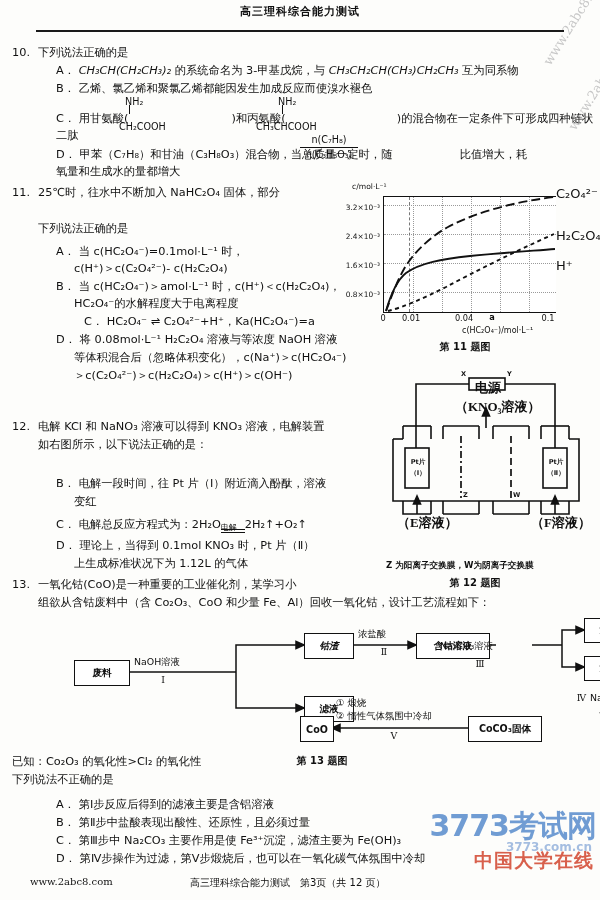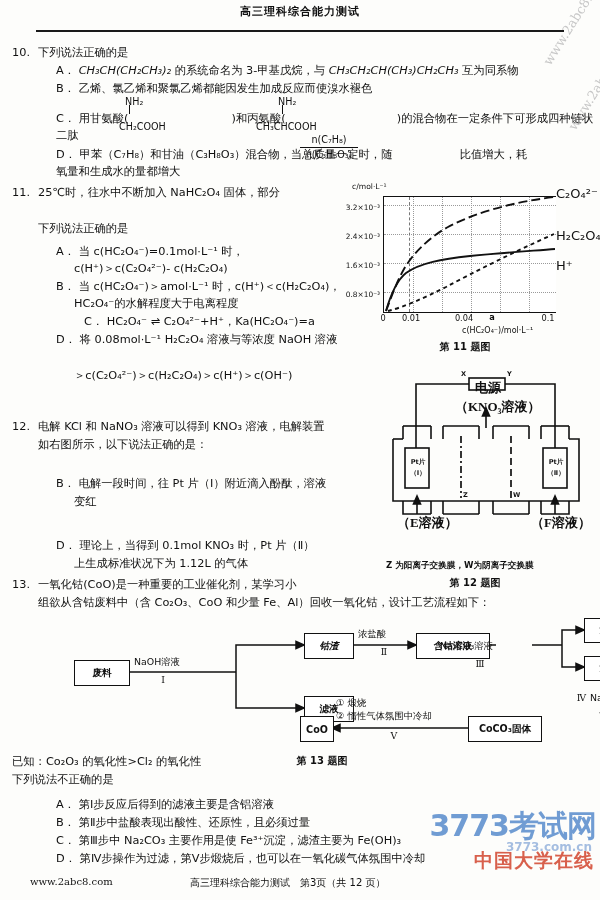--- a/index.html
+++ b/index.html
@@ -160,20 +160,21 @@
 
   <div class="opt" style="left:56px;top:313px;margin-left:28px;">
     <span>C．</span>
     <span>HC₂O₄⁻ ⇌ C₂O₄²⁻+H⁺，Ka(HC₂O₄⁻)=a</span>
   </div>
 
   <div class="opt" style="left:56px;top:331px;">
     <span>D．</span>
     <span>将 0.08mol·L⁻¹ H₂C₂O₄ 溶液与等浓度 NaOH 溶液</span>
   </div>
+  <div class="opt" style="left:74px;top:349px;">等体积混合后（忽略体积变化），c(Na⁺)＞c(HC₂O₄⁻)</div>
   <div class="opt" style="left:74px;top:367px;">＞c(C₂O₄²⁻)＞c(H₂C₂O₄)＞c(H⁺)＞c(OH⁻)</div>
 
   <div class="yhead" style="left:352px;top:182px;">c/mol·L⁻¹</div>
 
   <div class="ylab" style="left:338px;top:203px;width:42px;">3.2×10⁻³</div>
   <div class="ylab" style="left:338px;top:232px;width:42px;">2.4×10⁻³</div>
   <div class="ylab" style="left:338px;top:261px;width:42px;">1.6×10⁻³</div>
   <div class="ylab" style="left:338px;top:290px;width:42px;">0.8×10⁻³</div>
 
   <div class="chart">
@@ -215,20 +216,28 @@
   <div class="qnum" style="left:6px;top:418px;">12.</div>
   <div class="q" style="left:38px;top:418px;">电解 KCl 和 NaNO₃ 溶液可以得到 KNO₃ 溶液，电解装置</div>
   <div class="q" style="left:38px;top:436px;">如右图所示，以下说法正确的是：</div>
 
   <div class="opt" style="left:56px;top:475px;">
     <span>B．</span>
     <span>电解一段时间，往 Pt 片（Ⅰ）附近滴入酚酞，溶液</span>
   </div>
   <div class="opt" style="left:74px;top:493px;">变红</div>
 
+  <div class="opt" style="left:56px;top:516px;">
+    <span>C．</span>
+    <span>电解总反应方程式为：2H₂O</span><span style="display:inline-block;position:relative;width:24px;">
+      <span style="position:absolute;left:0;top:-9px;font-size:8px;white-space:nowrap;">电解</span>
+      <span style="position:absolute;left:0;top:1px;width:24px;height:0;border-top:1.1px solid #111;"></span>
+      <span style="position:absolute;left:0;top:4px;width:24px;height:0;border-top:1.1px solid #111;"></span>
+    </span><span>2H₂↑+O₂↑</span>
+  </div>
 
   <div class="opt" style="left:56px;top:537px;">
     <span>D．</span>
     <span>理论上，当得到 0.1mol KNO₃ 时，Pt 片（Ⅱ）</span>
   </div>
   <div class="opt" style="left:74px;top:555px;">上生成标准状况下为 1.12L 的气体</div>
 
   <div class="cell">
     <svg width="205" height="148" viewBox="0 0 205 148">
       <g stroke="#111" fill="none" stroke-width="1.6">

